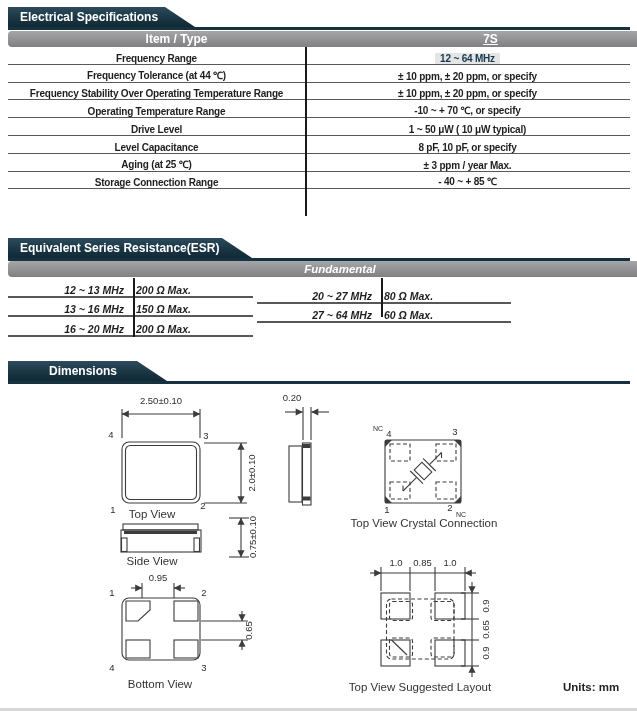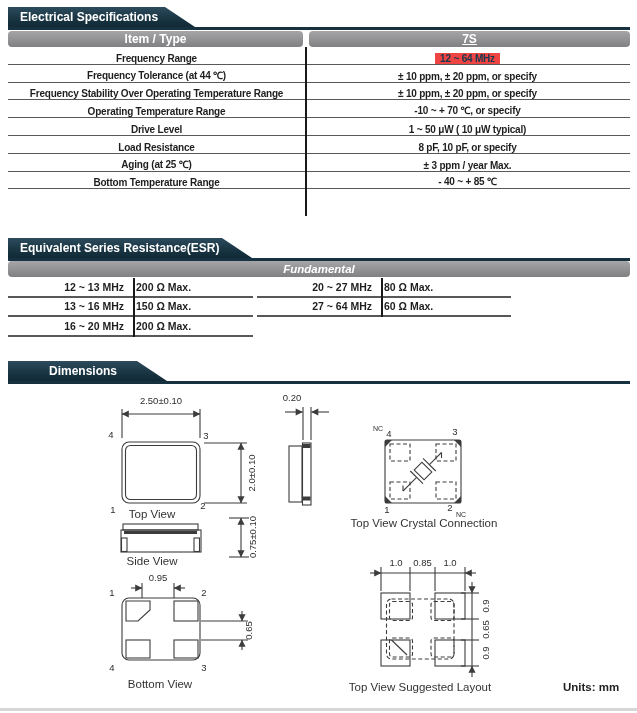--- a/index.html
+++ b/index.html
@@ -5,30 +5,30 @@
   html,body{margin:0;padding:0;background:#fff;}
   #page{position:relative;width:637px;height:713px;background:#ffffff;overflow:hidden;
         font-family:"Liberation Sans",sans-serif;color:#222;}
   .banner{position:absolute;left:8px;height:20px;line-height:20px;
           background:linear-gradient(180deg,#2c4b5c 0%,#16313f 70%,#122a36 100%);
           color:#fff;font-weight:bold;font-size:12px;padding-left:12px;
           clip-path:polygon(0 0,calc(100% - 30px) 0,100% 100%,0 100%);}
   .banner-line{position:absolute;left:8px;width:622px;height:3px;background:#16313f;}
   .gray-bar{position:absolute;background:linear-gradient(180deg,#a6a6a8,#808082);
             border-radius:4px;color:#fff;font-weight:bold;font-size:12px;
-            display:flex;align-items:center;justify-content:center;}
+            display:flex;align-items:center;justify-content:center;padding-left:21px;}
   .etable{position:absolute;left:8px;top:47px;width:622px;}
   .erow{display:flex;align-items:flex-end;height:16.8px;border-bottom:1.9px solid #57585a;}
   .ecell{white-space:nowrap;font-size:10px;font-weight:bold;color:#1e1e1e;letter-spacing:-0.2px;}
   .ecell.item{width:297px;text-align:center;}
   .ecell.val{flex:1;text-align:center;}
   .vdiv{position:absolute;background:#191919;}
-  .hl{background:#ef4444;color:#14384e;padding:0 5px;}
+  .hl{background:#e5e5e5;color:#14384e;padding:0 5px;}
   .esr-table{position:absolute;}
-  .esr-row{display:flex;align-items:center;height:17.5px;border-bottom:2px solid #57585a;}
+  .esr-row{display:flex;align-items:flex-end;height:17.5px;border-bottom:2px solid #57585a;font-style:italic;}
   .esr-range{font-size:10.5px;font-weight:bold;color:#1e1e1e;text-align:right;padding-right:9px;box-sizing:border-box;}
   .esr-val{font-size:10.5px;font-weight:bold;color:#1e1e1e;text-align:left;padding-left:3px;flex:1;}
   .bottom-strip{position:absolute;left:0;top:708px;width:637px;height:3px;background:#d6d6d6;}
   svg.dims{position:absolute;left:0;top:385px;}
   svg text{font-family:"Liberation Sans",sans-serif;fill:#2d2d2d;font-size:9.5px;}
   svg text.cap{font-size:11.5px;fill:#333;}
   svg text.pin{font-size:9.5px;}
   svg text.nc{font-size:7px;}
   svg text.units{font-size:11.5px;font-weight:bold;fill:#222;}
   .ln{stroke:#3c3c3c;stroke-width:1.1;fill:none;}
@@ -61,29 +61,29 @@
     </div>
     <div class="erow">
       <div class="ecell item">Operating Temperature Range</div>
       <div class="ecell val">-10 ~ + 70 ℃, or specify</div>
     </div>
     <div class="erow">
       <div class="ecell item">Drive Level</div>
       <div class="ecell val">1 ~ 50 μW ( 10 μW typical)</div>
     </div>
     <div class="erow">
-      <div class="ecell item">Load Resistance</div>
+      <div class="ecell item">Level Capacitance</div>
       <div class="ecell val">8 pF, 10 pF, or specify</div>
     </div>
     <div class="erow">
       <div class="ecell item">Aging (at 25 ℃)</div>
       <div class="ecell val">± 3 ppm / year Max.</div>
     </div>
     <div class="erow">
-      <div class="ecell item">Bottom Temperature Range</div>
+      <div class="ecell item">Storage Connection Range</div>
       <div class="ecell val">- 40 ~ + 85 ℃</div>
     </div>
   </div>
   <div class="vdiv" style="left:305px;top:47px;width:2px;height:169px;"></div>
 
   <div class="banner" style="top:238px;width:232px;">Equivalent Series Resistance(ESR)</div>
   <div class="banner-line" style="top:258px;"></div>
   <div class="gray-bar" style="left:8px;top:261px;width:622px;height:16px;font-size:11.5px;font-style:italic;">Fundamental</div>
 
   <div class="esr-table" style="left:8px;top:278px;width:245px;">
@@ -95,21 +95,21 @@
       <div class="esr-range" style="width:125px;">13 ~ 16 MHz</div>
       <div class="esr-val">150 Ω Max.</div>
     </div>
     <div class="esr-row">
       <div class="esr-range" style="width:125px;">16 ~ 20 MHz</div>
       <div class="esr-val">200 Ω Max.</div>
     </div>
   </div>
   <div class="vdiv" style="left:133px;top:278px;width:1.5px;height:58.5px;"></div>
 
-  <div class="esr-table" style="left:257px;top:278px;width:254px;">
+  <div class="esr-table" style="left:257px;top:284px;width:254px;">
     <div class="esr-row">
       <div class="esr-range" style="width:124px;">20 ~ 27 MHz</div>
       <div class="esr-val">80 Ω Max.</div>
     </div>
     <div class="esr-row">
       <div class="esr-range" style="width:124px;">27 ~ 64 MHz</div>
       <div class="esr-val">60 Ω Max.</div>
     </div>
   </div>
   <div class="vdiv" style="left:381px;top:278px;width:1.5px;height:39px;"></div>

